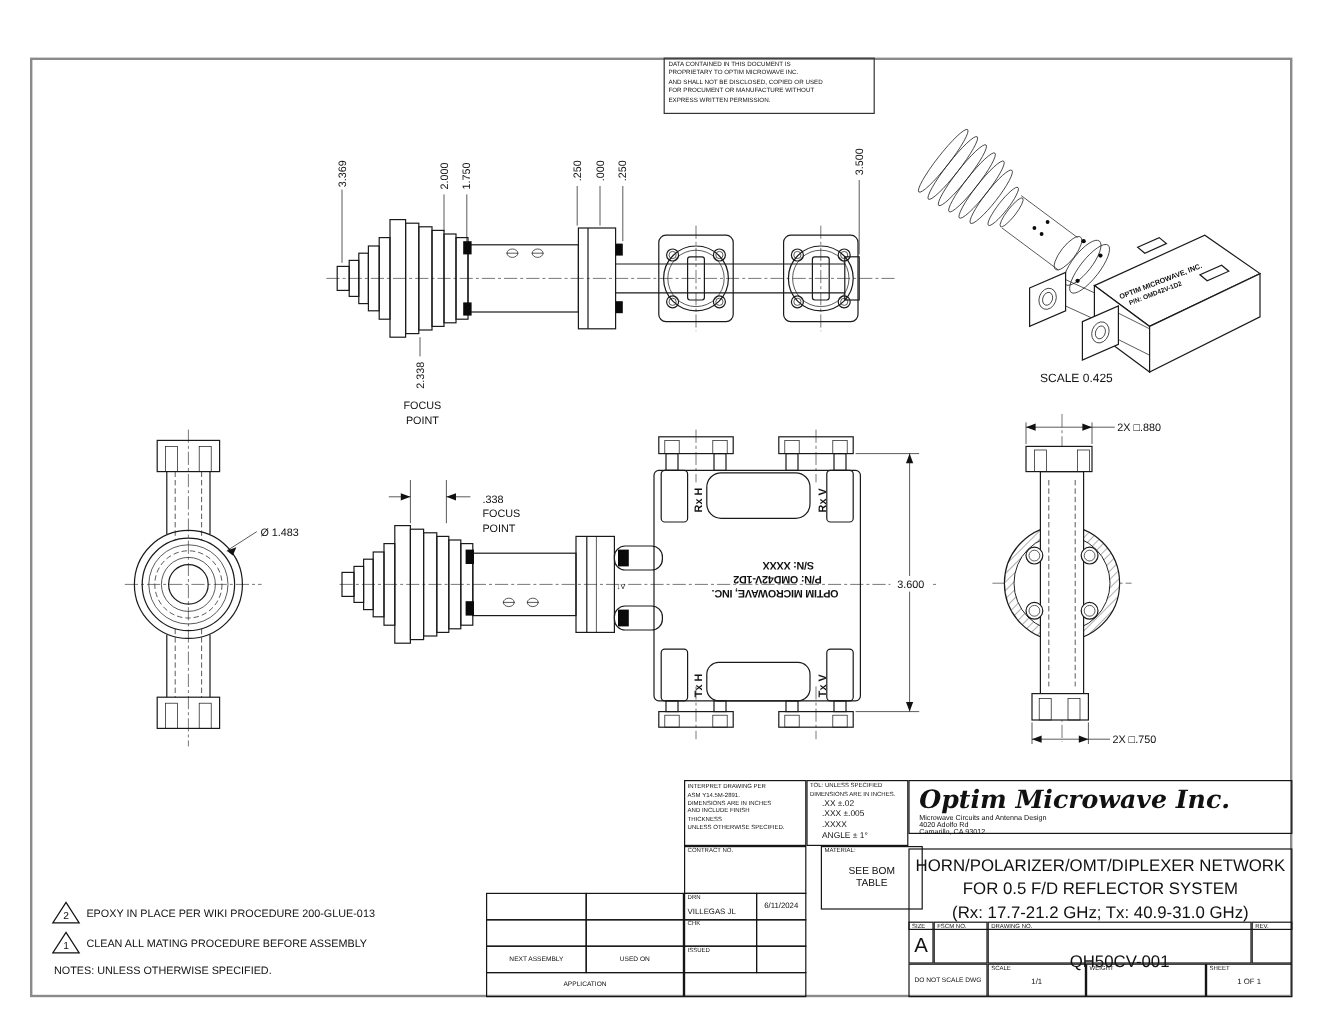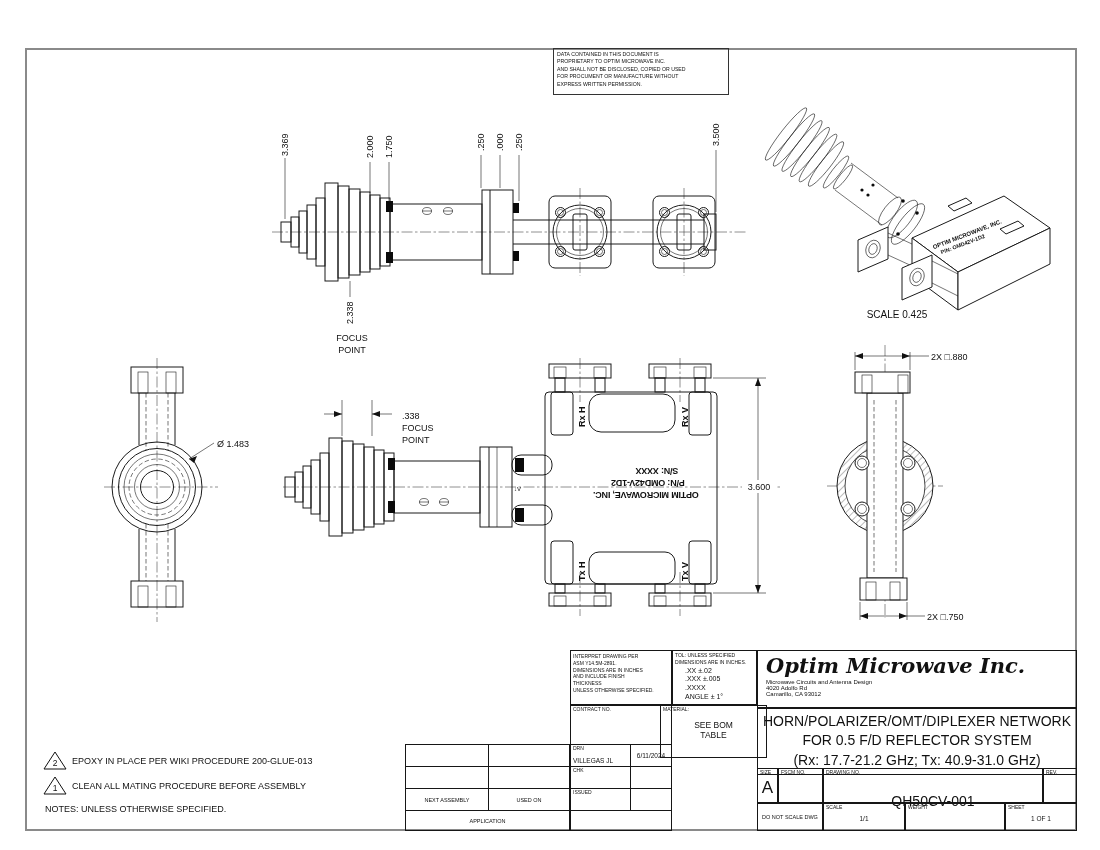--- a/index.html
+++ b/index.html
@@ -427,27 +427,27 @@
   <div class="cell" style="left:672px;top:650px;width:85px;height:55px">
     <div class="tiny5 pre" style="padding:1px 2px">TOL: UNLESS SPECIFIED
 DIMENSIONS ARE IN INCHES.</div>
     <div style="font-size:7px;padding-left:12px;line-height:1.25">
       <div>.XX  ±.02</div>
       <div>.XXX ±.005</div>
       <div>.XXXX</div>
       <div>ANGLE ± 1°</div>
     </div>
   </div>
-  <div class="cell" style="left:660px;top:705px;width:107px;height:53px">
+  <div class="cell" style="left:684px;top:705px;width:85px;height:53px">
     <span class="lbl">MATERIAL:</span>
     <div class="pre" style="font-size:8.5px;text-align:center;margin-top:14px">SEE BOM
 TABLE</div>
   </div>
 
-  <div class="cell" style="left:757px;top:650px;width:320px;height:59px">
+  <div class="cell" style="left:757px;top:650px;width:320px;height:45px">
     <div style="padding:4px 0 0 8px">
       <div class="cname">Optim Microwave Inc.</div>
       <div style="font-size:6px;margin-top:3px">Microwave Circuits and Antenna Design</div>
       <div style="font-size:6px">4020 Adolfo Rd</div>
       <div style="font-size:6px">Camarillo, CA 93012</div>
     </div>
   </div>
   <div class="cell" style="left:757px;top:707px;width:320px;height:68px">
     <div class="ttl" style="margin-top:4px">
       <div>HORN/POLARIZER/OMT/DIPLEXER NETWORK</div>

